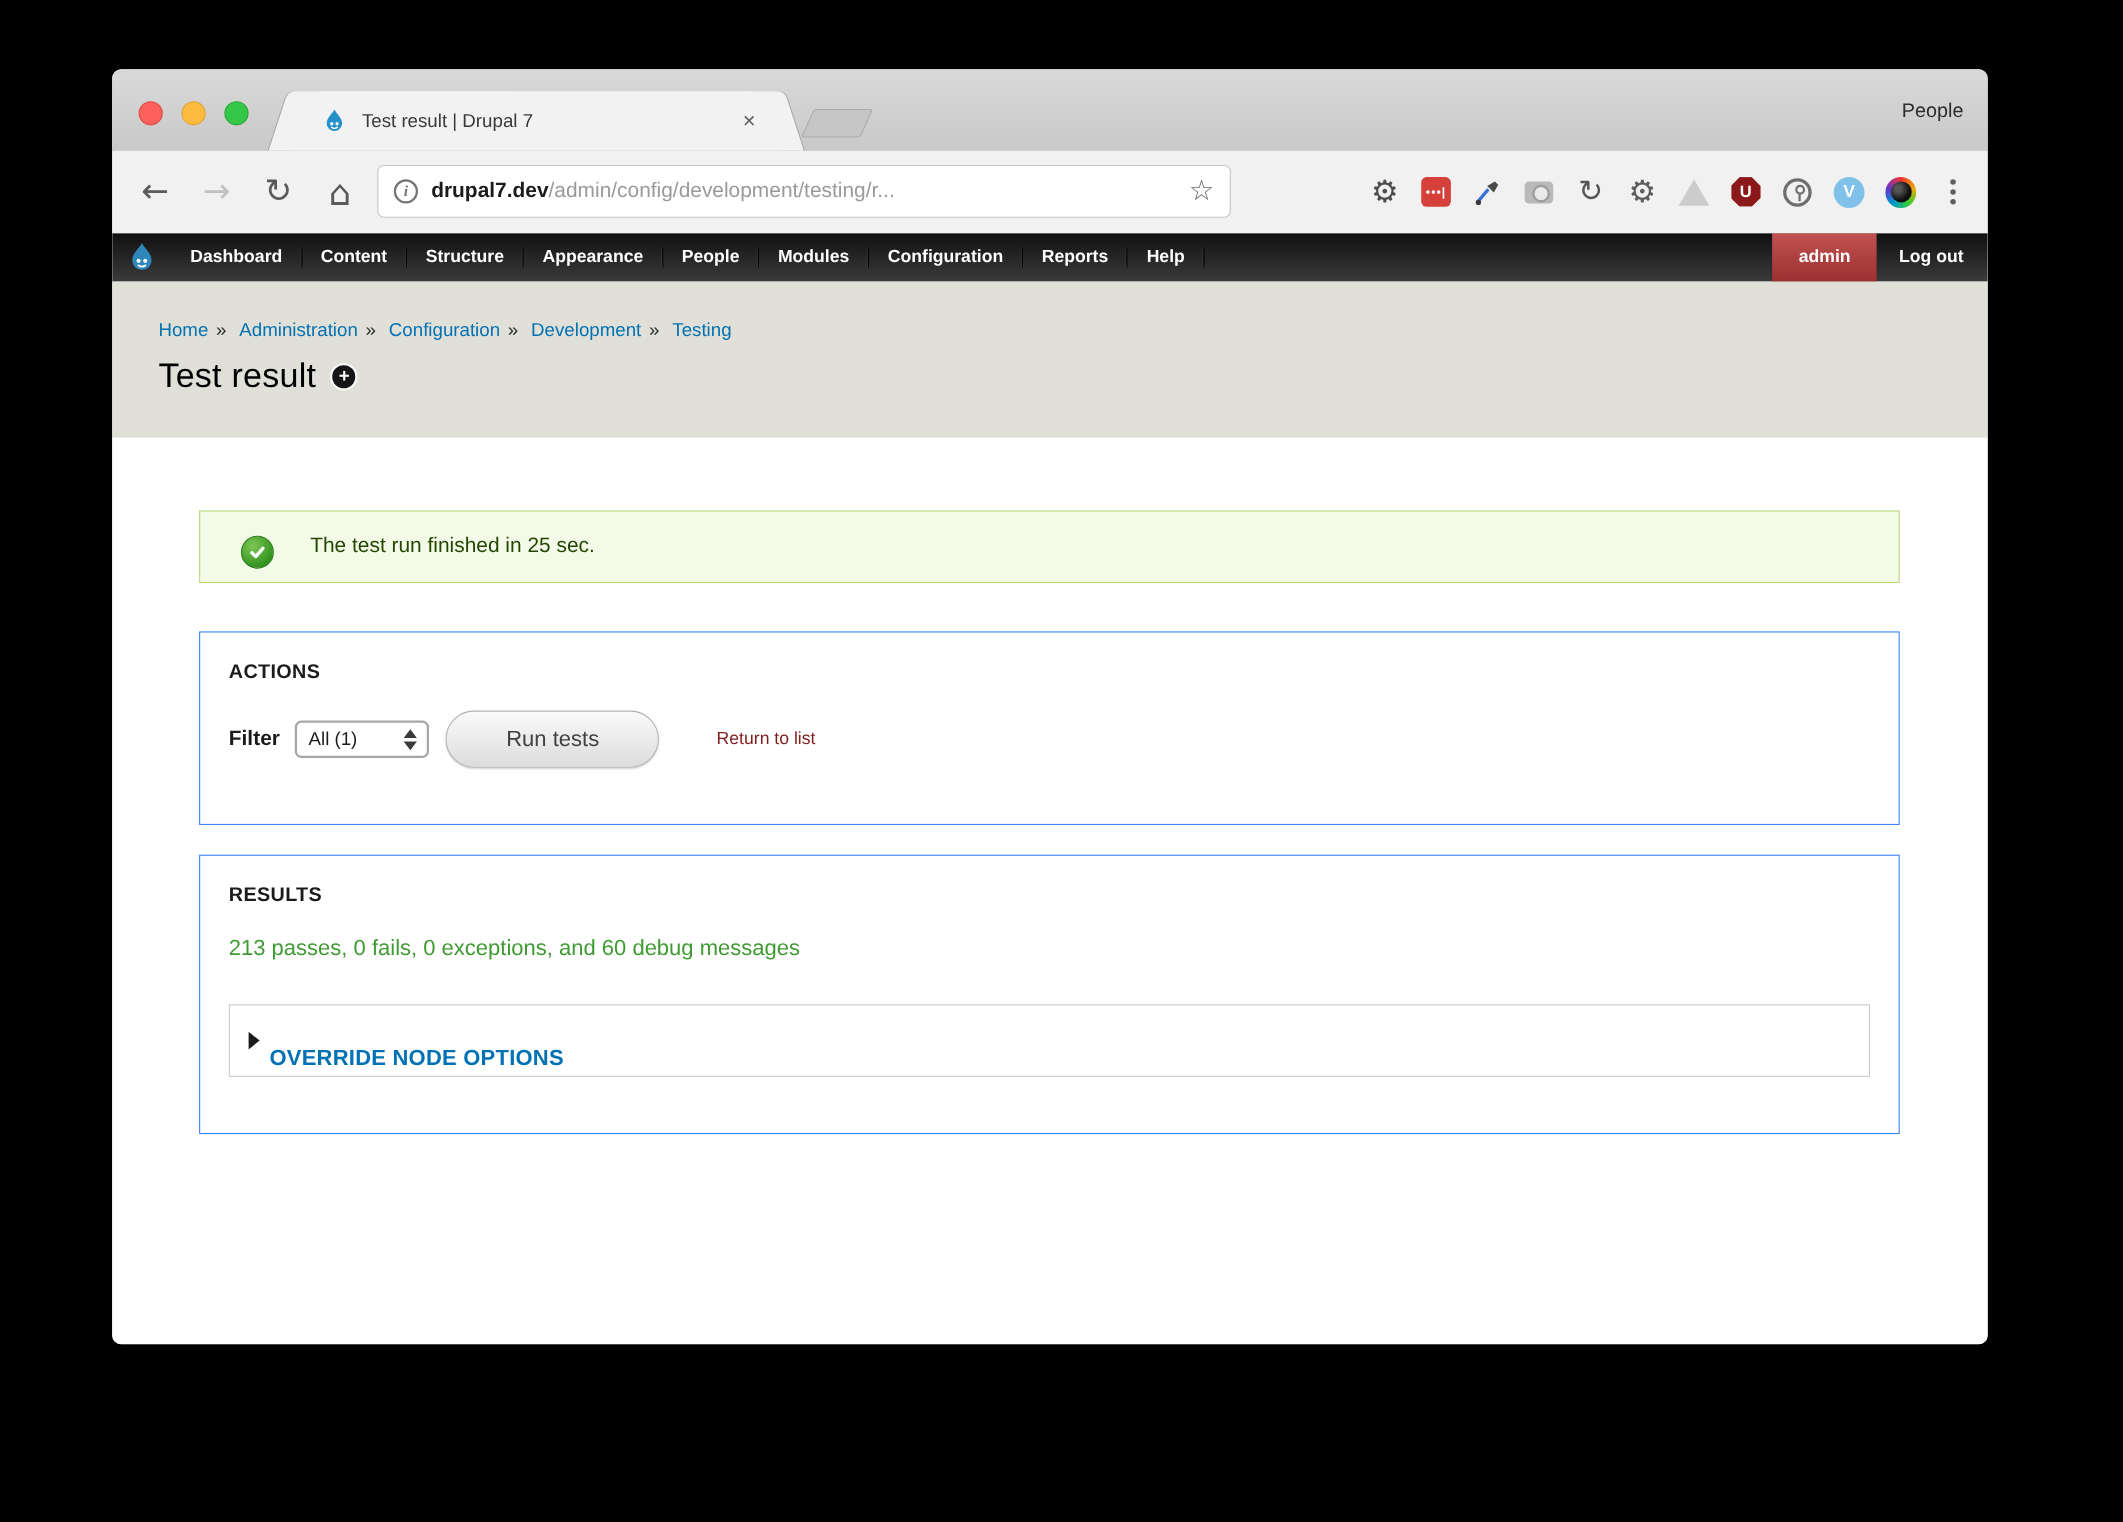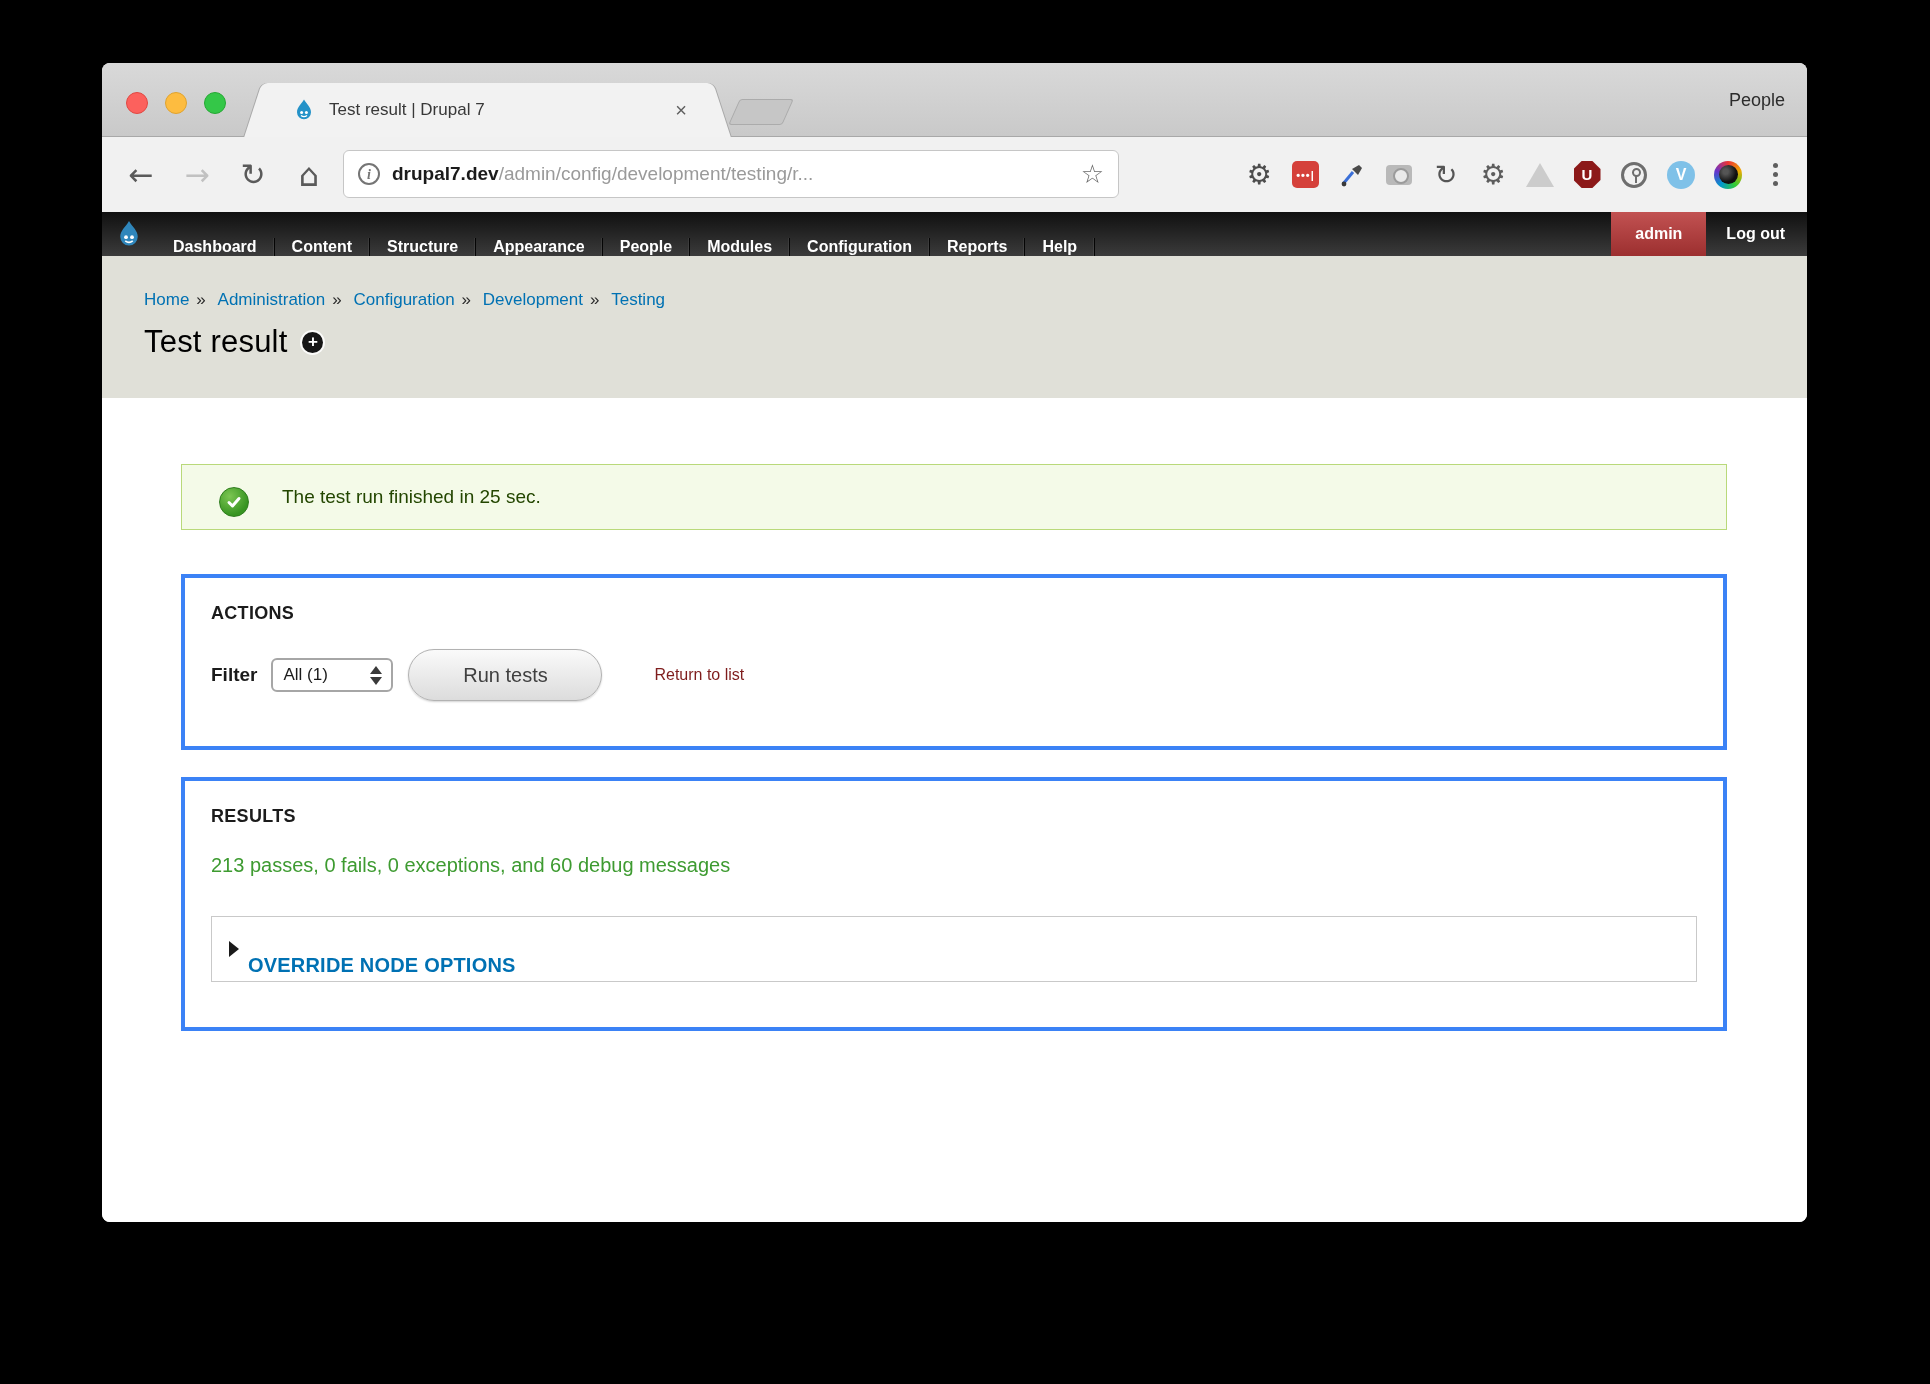--- a/index.html
+++ b/index.html
@@ -105,21 +105,21 @@
   .lens::before { content:""; width:19px; height:19px; border-radius:50%; background:radial-gradient(circle at 35% 35%, #555 0 15%, #101010 60%); }
   .menu-dots { display:flex; flex-direction:column; gap:4px; width:28px; align-items:center; }
   .menu-dots i { width:5px; height:5px; border-radius:50%; background:#5f5f5f; }
 
   
   .dtoolbar {
     height:44px; flex:none; background:linear-gradient(#101010,#3b3b3b);
     display:flex; align-items:stretch; color:#fff;
   }
   .dlogo { width:54px; display:flex; align-items:center; justify-content:center; }
-  .dmenu { display:flex; align-items:flex-end; }
+  .dmenu { display:flex; align-items:center; }
   .dmenu-item {
     display:flex; align-items:center; padding:0 17px;
     font-size:16px; font-weight:bold; color:#fff;
     border-right:1px solid rgba(0,0,0,.9); box-shadow:inset -1px 0 0 rgba(255,255,255,.07);
     cursor:default; white-space:nowrap;
   }
   .dspacer { flex:1; }
   .duser { display:flex; align-items:stretch; }
   .duser-admin {
     display:flex; align-items:center; padding:0 24px; font-size:16px; font-weight:bold;
@@ -149,21 +149,21 @@
     position:relative; height:66px; background:#f4fae8; border:1px solid #b9d97a;
     display:flex; align-items:center;
   }
   .status-ic {
     position:absolute; left:37px; top:22px; width:30px; height:30px; border-radius:50%;
     background:radial-gradient(circle at 35% 30%, #7cc653, #379421 70%);
     border:1px solid #2e7d1d; display:flex; align-items:center; justify-content:center;
   }
   .status-text { margin-left:100px; font-size:19px; color:#234600; }
 
-  .fieldset { border:4px solid #3b82f6; background:#fff; padding:25px 26px; }
+  .fieldset { border:1px solid #3b82f6; background:#fff; padding:25px 26px; }
   .fs-actions { margin-top:44px; height:176px; }
   .legend { font-size:18px; font-weight:bold; color:#1b1b1b; letter-spacing:.3px; }
   .actions-row { margin-top:25px; display:flex; align-items:center; }
   .filter-label { font-size:19px; font-weight:bold; color:#1b1b1b; }
   .select {
     margin-left:14px; width:122px; height:34px; background:#fff;
     border:2px solid #a6a6a6; border-radius:6px;
     display:flex; align-items:center; padding:0 10px; position:relative;
   }
   .select-value { font-size:17px; color:#1b1b1b; }

